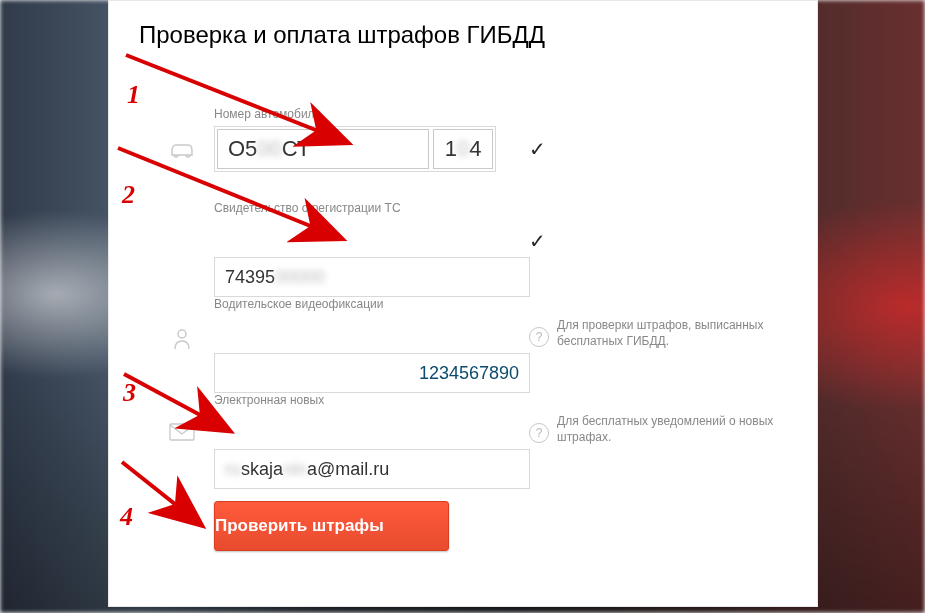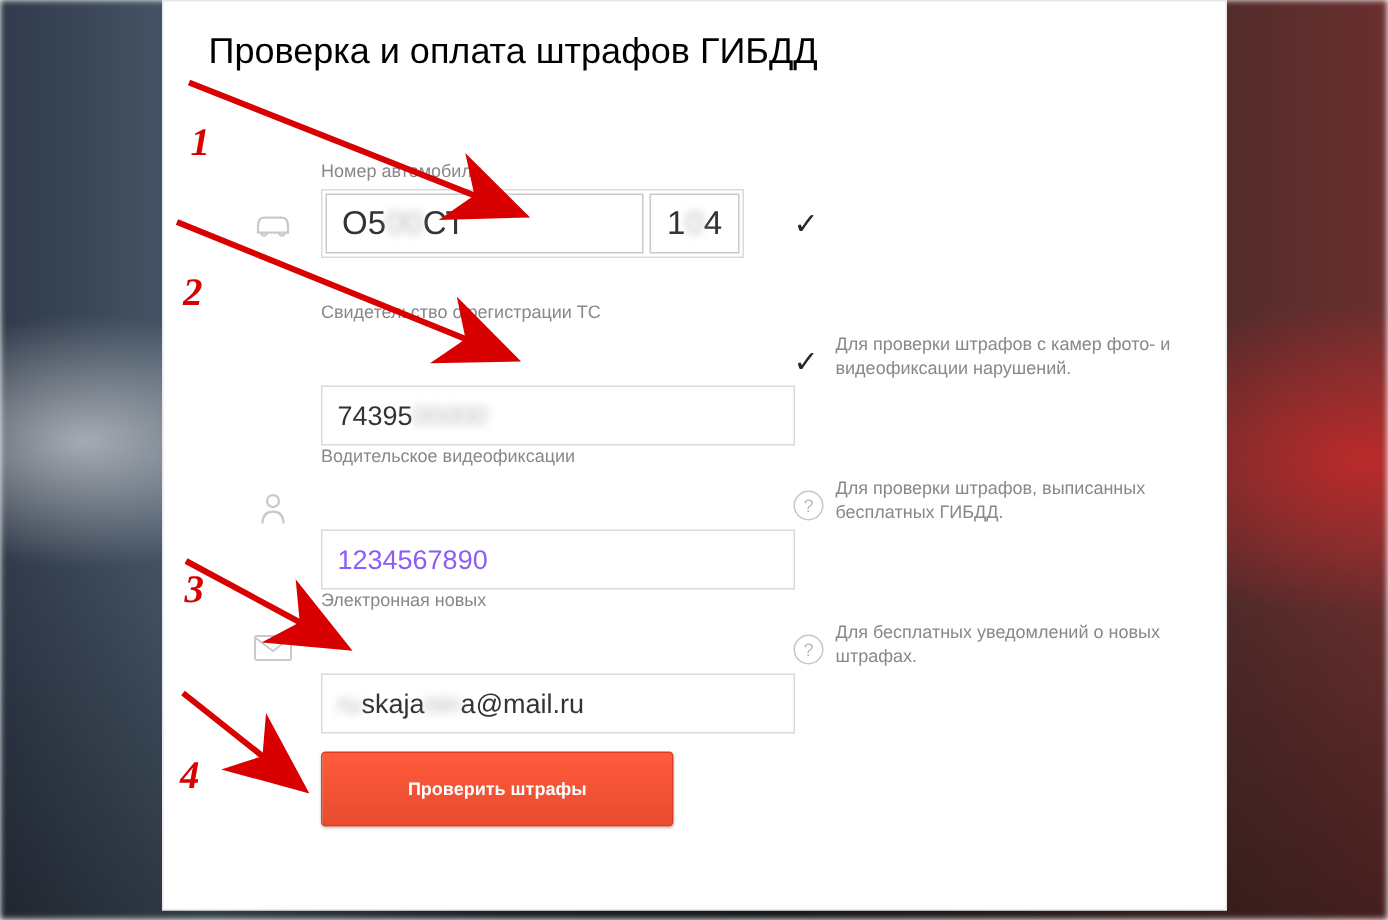--- a/index.html
+++ b/index.html
@@ -18,23 +18,23 @@
 
   .plate-wrap{position:absolute;left:105px;top:125px;}
   .plate-box{display:inline-block;border:1px solid #d9d9d9;background:#fff;padding:2px;vertical-align:top;text-decoration:underline;}
   .plate-main{display:inline-block;border:1px solid #c9c9c9;width:190px;height:38px;line-height:38px;padding:0 10px;font-size:22px;color:#333;vertical-align:top;}
   .plate-reg{display:inline-block;border:1px solid #c9c9c9;margin-left:4px;width:58px;height:38px;line-height:38px;text-align:center;font-size:22px;color:#333;vertical-align:top;}
   .blur{filter:blur(3px);color:#bbb!important;}
   .chk{position:absolute;font-size:20px;color:#272727;}
   .q{display:inline-block;width:18px;height:18px;border:1px solid #c6c6c6;border-radius:50%;color:#b8b8b8;font-size:12px;line-height:18px;text-align:center;}
 
   .tin{border:1px solid #d9d9d9;height:38px;line-height:38px;padding:0 10px;font-size:18px;color:#333;background:#fff;width:294px;margin-top:36px;}
-  .ph{color:#8b5cf6;}
+  .ph{color:#0c4a6e;text-align:right;}
 
-  .btn{position:absolute;left:105px;top:500px;width:233px;height:48px;background:linear-gradient(#ff5a3c,#e84b2e);border:1px solid #da3e20;border-radius:3px;color:#fff;font-size:12px;font-weight:bold;box-shadow:0 1px 2px rgba(0,0,0,.25);text-align:center;line-height:48px;cursor:pointer;}
+  .btn{position:absolute;left:105px;top:500px;width:233px;height:48px;background:linear-gradient(#ff5a3c,#e84b2e);border:1px solid #da3e20;border-radius:3px;color:#fff;font-size:17px;font-weight:bold;box-shadow:0 1px 2px rgba(0,0,0,.25);line-height:48px;cursor:pointer;}
 
   .anno-num{position:absolute;color:#d80000;font-size:26px;font-weight:bold;font-family:"Times New Roman",serif;font-style:italic;}
   svg.anno{position:absolute;left:0;top:0;pointer-events:none;}
 </style>
 </head>
 <body>
 
 <div class="bg"></div>
 
 <div class="panel">
@@ -59,21 +59,20 @@
   </div>
   <span class="chk" style="left:420px;top:136px">✓</span>
 
   <div class="row" style="top:200px">
     <div class="lbl">Свидетельство о регистрации ТС</div>
   </div>
   <div class="tin" style="position:absolute;left:105px;top:220px">
     <span>74395</span><span class="blur">00000</span>
   </div>
   <span class="chk" style="left:420px;top:228px">✓</span>
-  <div class="help" style="position:absolute;left:448px;top:220px;width:230px">Для проверки штрафов с камер фото- и видеофиксации нарушений.</div>
 
   <div class="icon-col" style="top:326px">
     <svg width="20" height="24" viewBox="0 0 20 24">
         <circle cx="10" cy="7" r="4" fill="none" stroke="#c9c9c9" stroke-width="1.5"></circle>
         <path d="M3 22 Q3 14 10 14 Q17 14 17 22" fill="none" stroke="#c9c9c9" stroke-width="1.5"></path>
       </svg>
   </div>
   <div class="row" style="top:296px">
     <div class="lbl">Водительское видеофиксации</div>
   </div>

